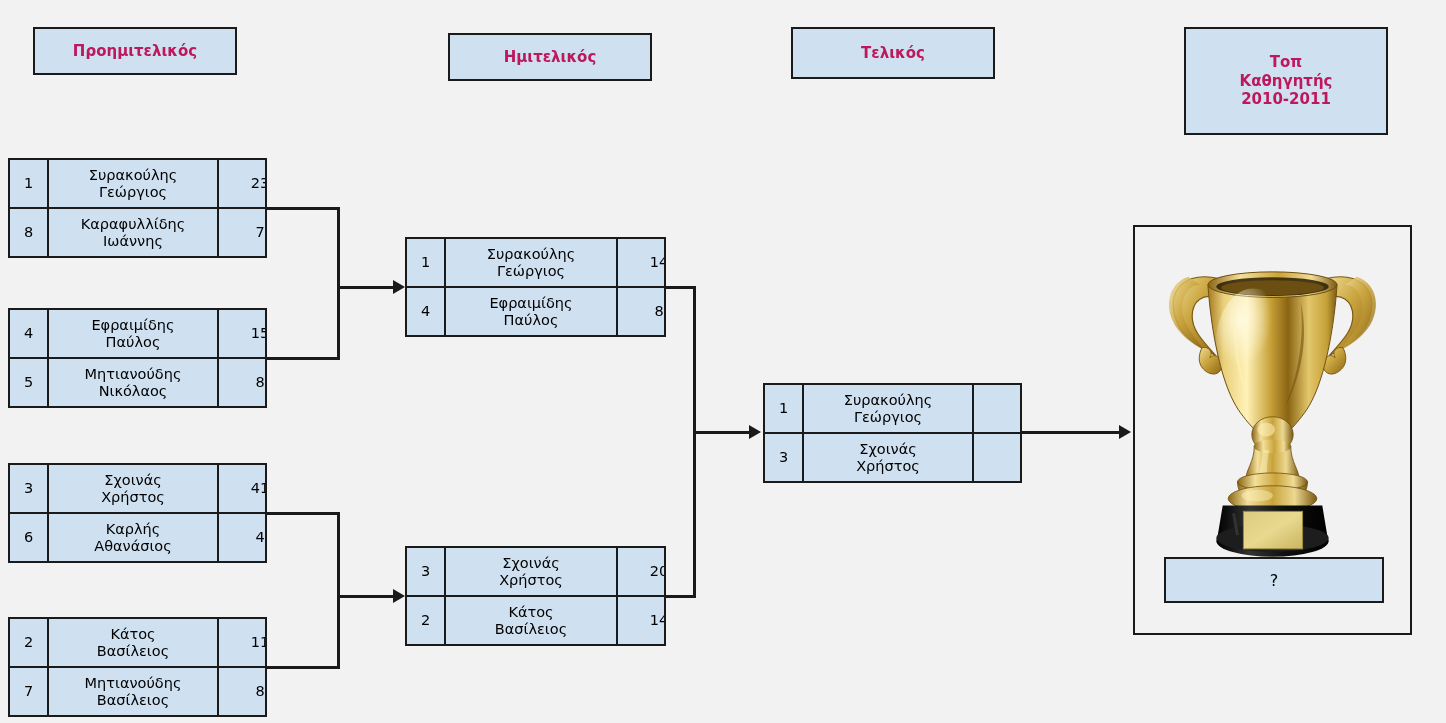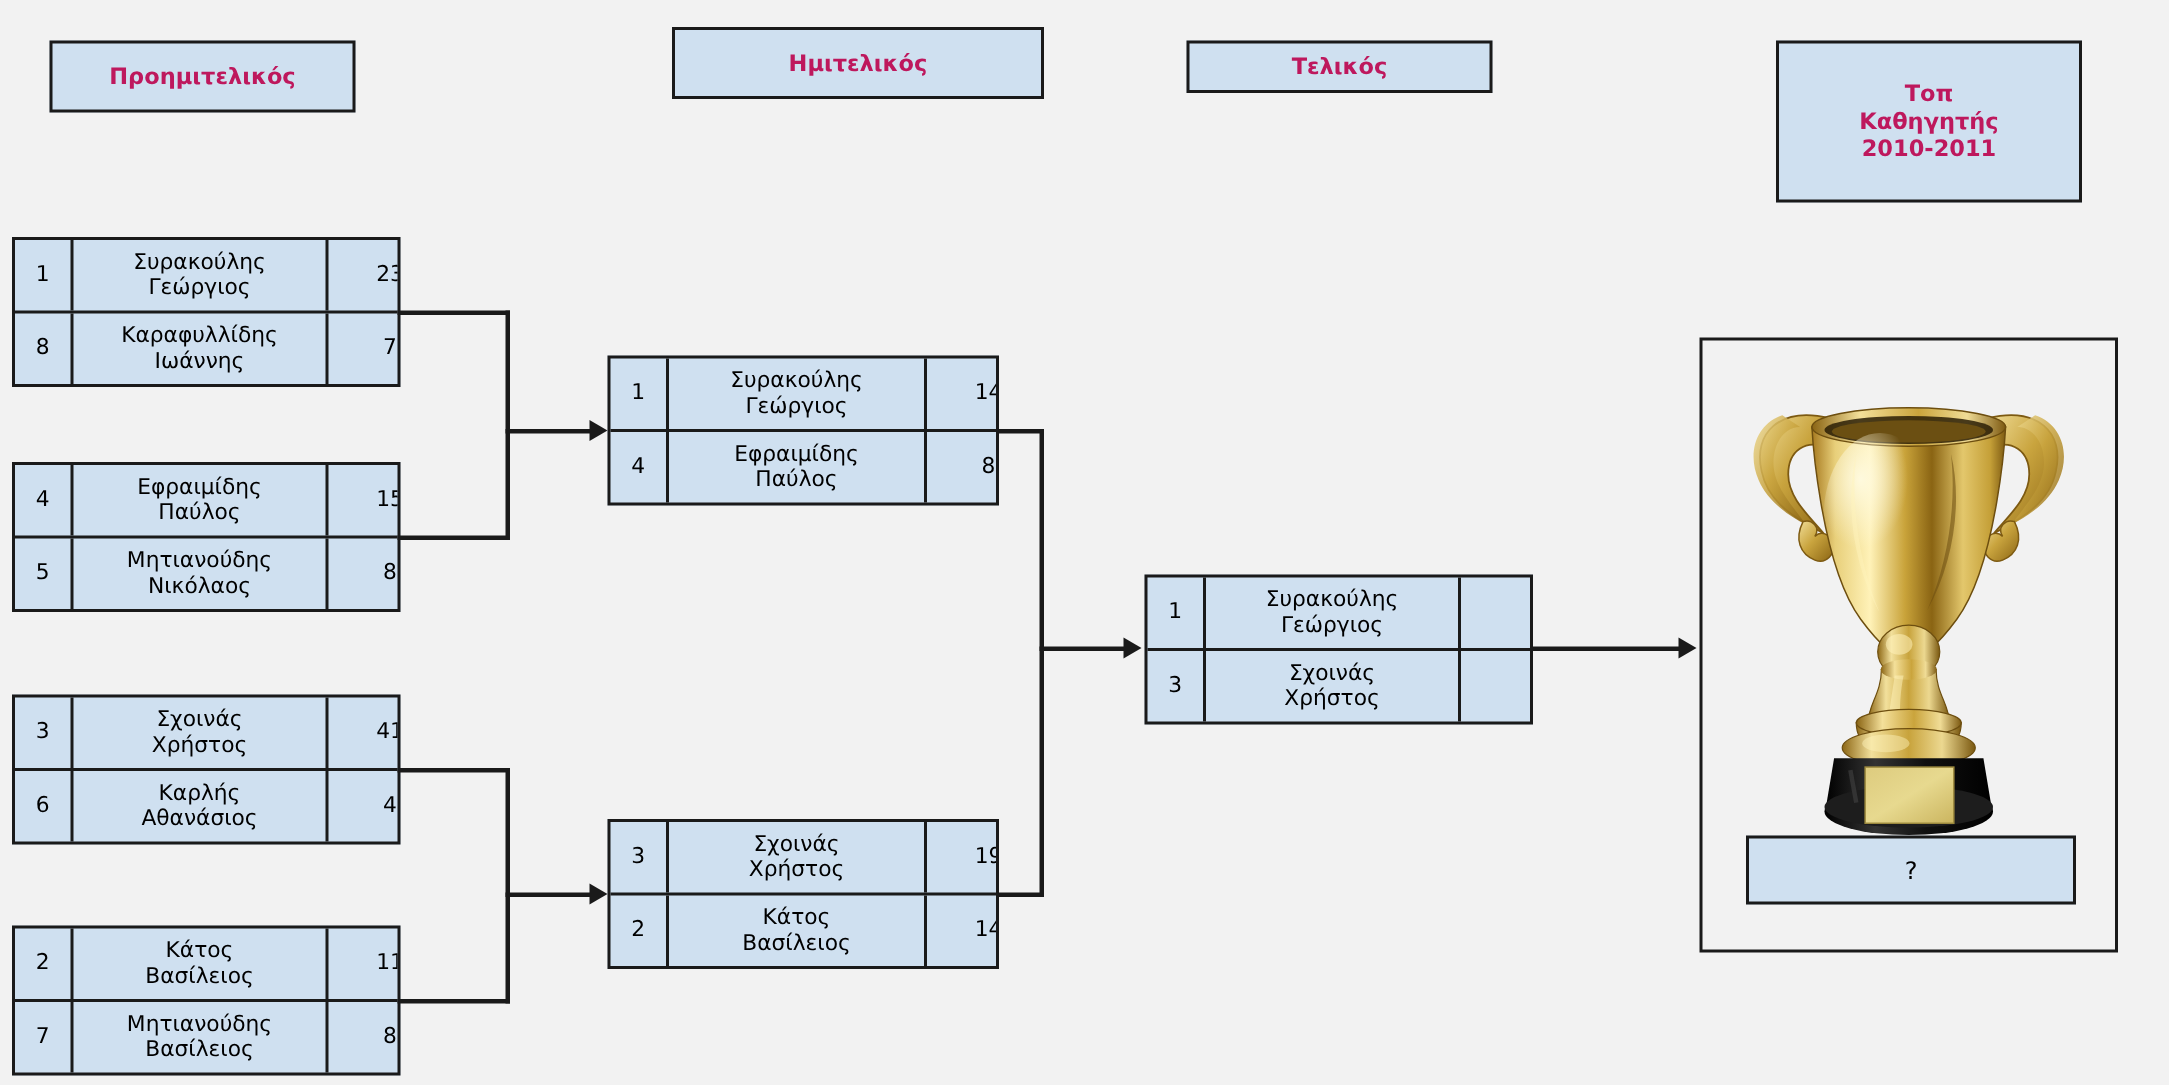--- a/index.html
+++ b/index.html
@@ -123,23 +123,23 @@
     color: #000;
   }
 </style>
 </head>
 <body>
 
 <div id="stage">
 
   <div class="round-header" style="left:33px; top:27px; width:204px; height:48px;">Προημιτελικός</div>
 
-  <div class="round-header" style="left:448px; top:18px; width:248px; height:48px;">Ημιτελικός</div>
-
-  <div class="round-header" style="left:791px; top:27px; width:204px; height:35px;">Τελικός</div>
+  <div class="round-header" style="left:448px; top:33px; width:204px; height:48px;">Ημιτελικός</div>
+
+  <div class="round-header" style="left:791px; top:27px; width:204px; height:52px;">Τελικός</div>
 
   <div class="round-header" style="left:1184px; top:27px; width:204px; height:108px;">Τοπ
 Καθηγητής
 2010-2011</div>
 
   <div class="match" style="left:8px; top:158px; width:259px; height:100px;">
     <div class="match-row top">
       <div class="cell seed">1</div>
       <div class="cell name">Συρακούλης
 Γεώργιος</div>
@@ -211,21 +211,21 @@
 Παύλος</div>
       <div class="cell score">8</div>
     </div>
   </div>
 
   <div class="match" style="left:405px; top:546px; width:261px; height:100px;">
     <div class="match-row top">
       <div class="cell seed">3</div>
       <div class="cell name">Σχοινάς
 Χρήστος</div>
-      <div class="cell score">19</div>
+      <div class="cell score">20</div>
     </div>
     <div class="match-row">
       <div class="cell seed">2</div>
       <div class="cell name">Κάτος
 Βασίλειος</div>
       <div class="cell score">14</div>
     </div>
   </div>
 
   <div class="match" style="left:763px; top:383px; width:259px; height:100px;">

